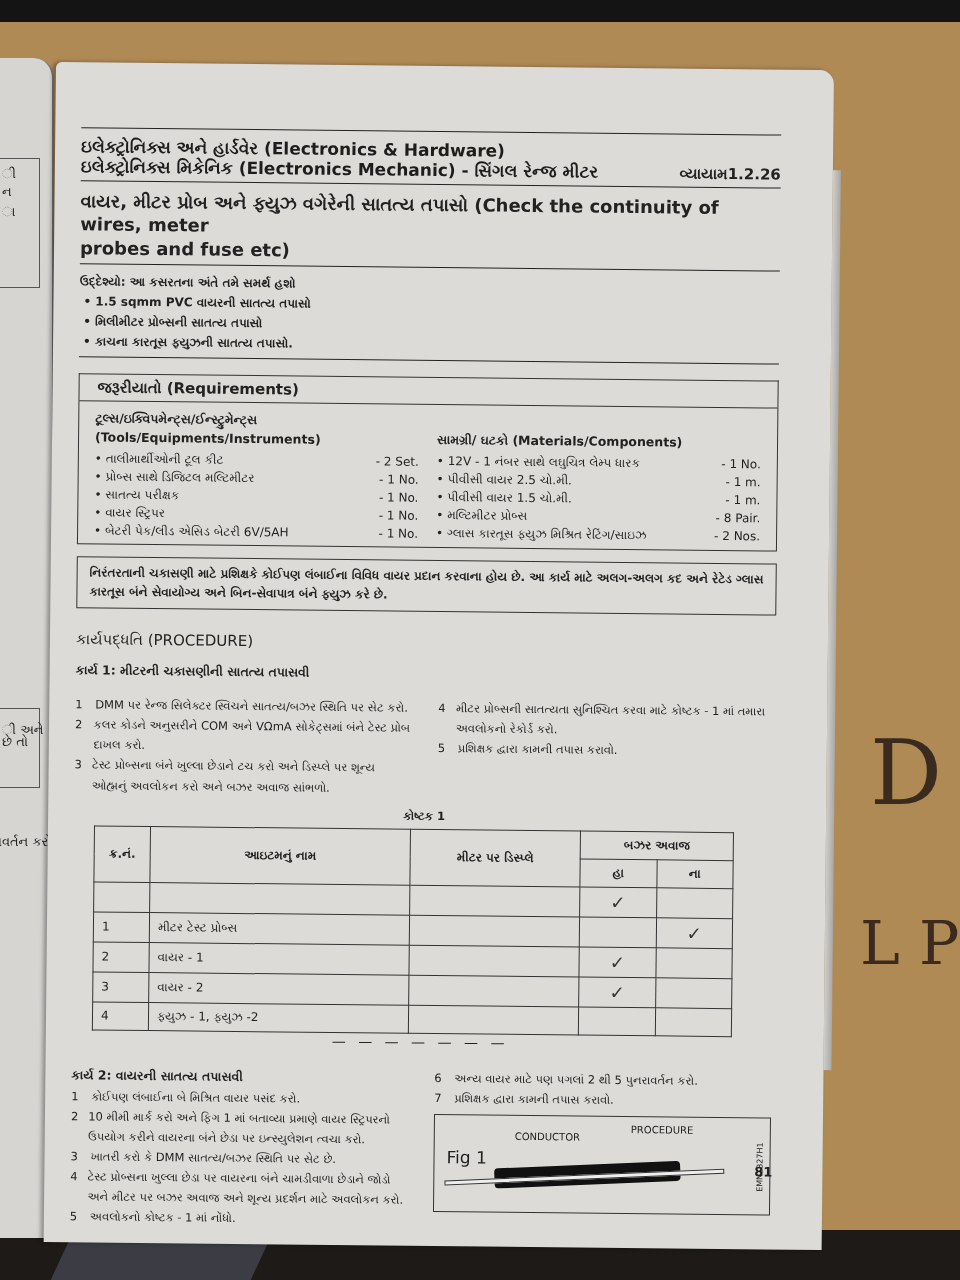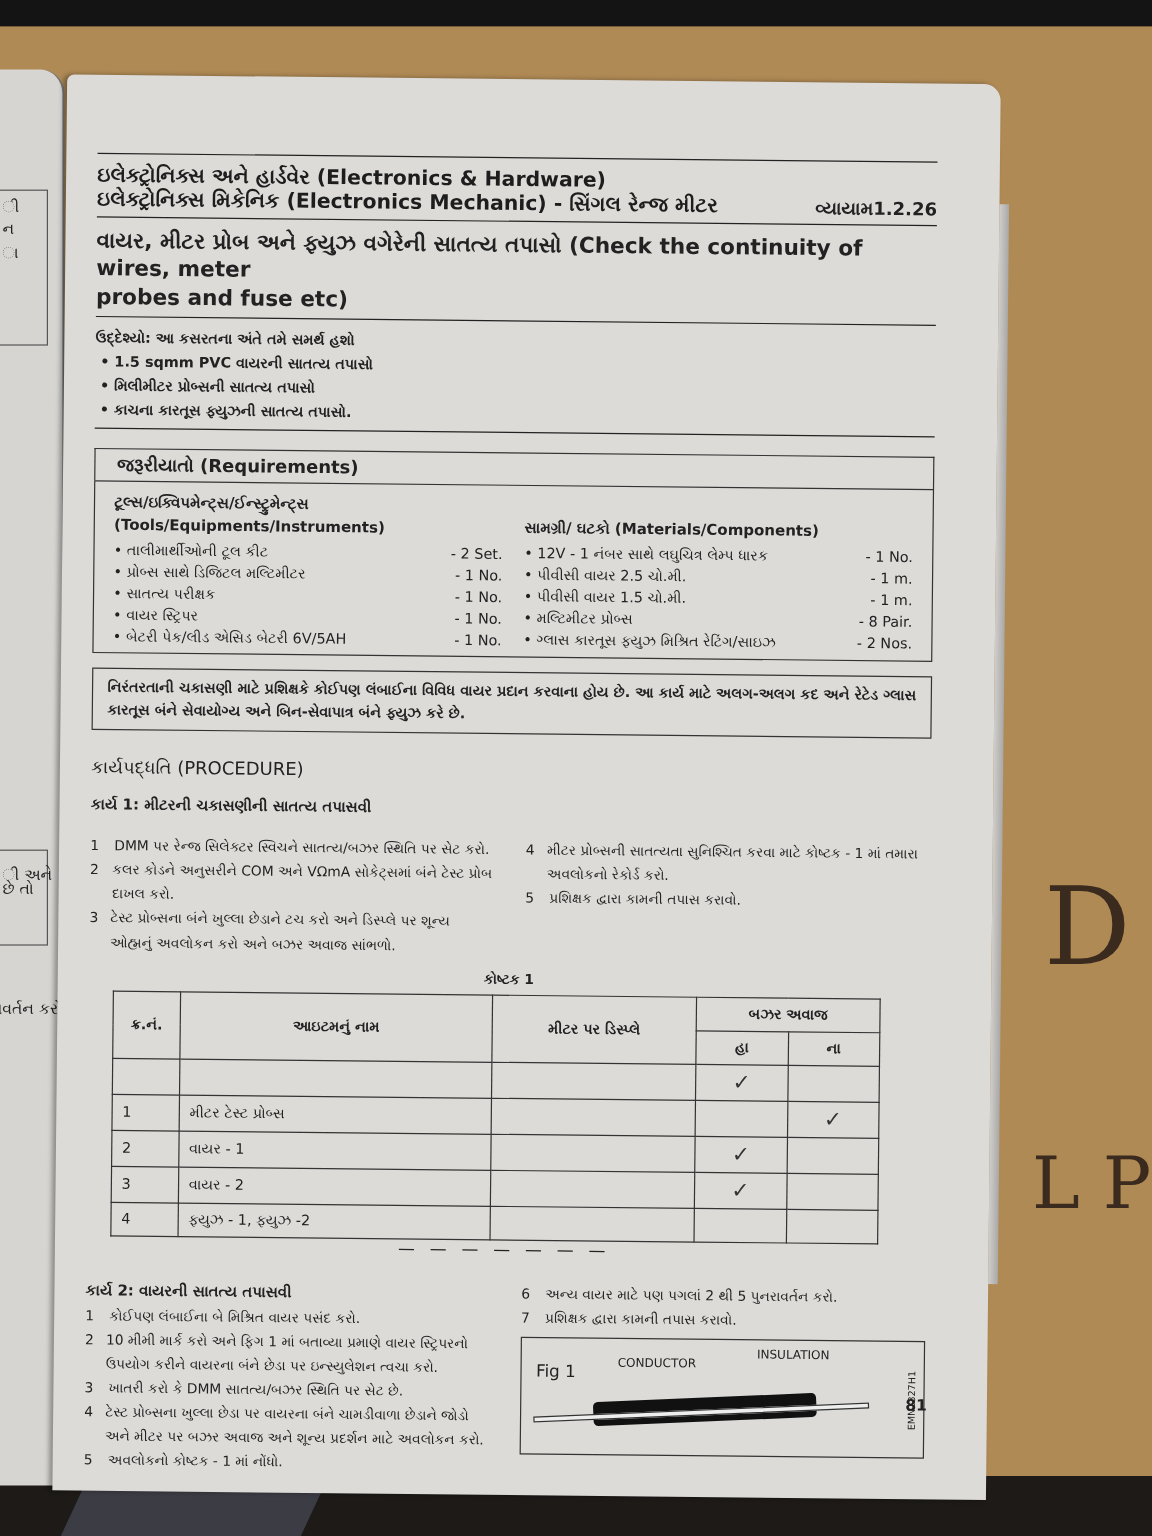--- a/index.html
+++ b/index.html
@@ -322,27 +322,27 @@
       <div class="col">
         <div class="step">
             <span class="num">6</span>
             <span>અન્ય વાયર માટે પણ પગલાં 2 થી 5 પુનરાવર્તન કરો.</span>
           </div>
         <div class="step">
             <span class="num">7</span>
             <span>પ્રશિક્ષક દ્વારા કામની તપાસ કરાવો.</span>
           </div>
         <div class="fig">
-          <span class="lbl" style="left:12px;top:16px;font-size:14px">Fig 1</span>
+          <span class="lbl" style="left:12px;top:28px;font-size:17px">Fig 1</span>
           <span class="lbl" style="left:80px;top:12px">CONDUCTOR</span>
-          <span class="lbl" style="left:196px;top:4px">INSULATION</span>
+          <span class="lbl" style="left:196px;top:4px">PROCEDURE</span>
           <div class="wire-ins"></div>
           <div class="wire-cond"></div>
           <span class="code">EMN1327H1</span>
         </div>
       </div>
     </div>
   </div>
   <div class="page-no">81</div>
 </div>
 
 <div class="pen" style="left:870px;top:720px;font-size:90px">D</div>
-<div class="pen" style="left:860px;top:952px;font-size:60px">L P</div>
+<div class="pen" style="left:860px;top:908px;font-size:60px">L P</div>
 
 </body></html>

